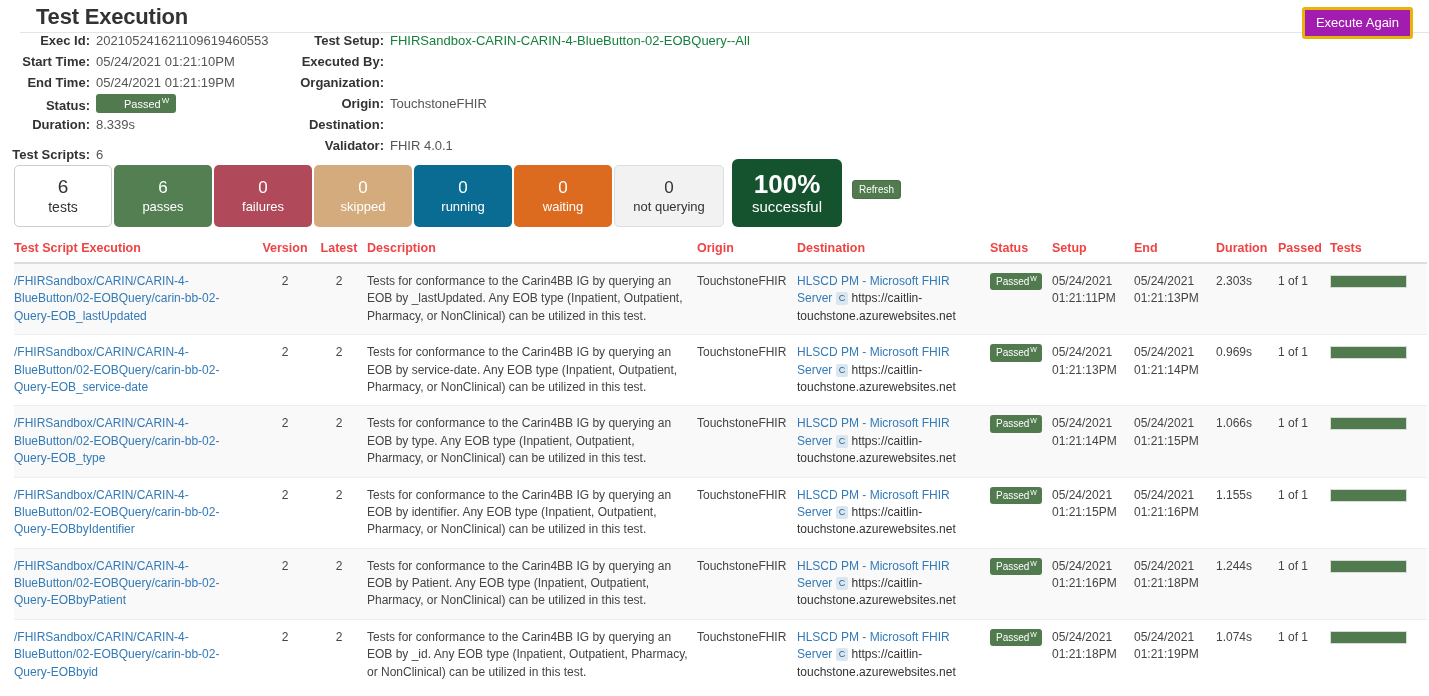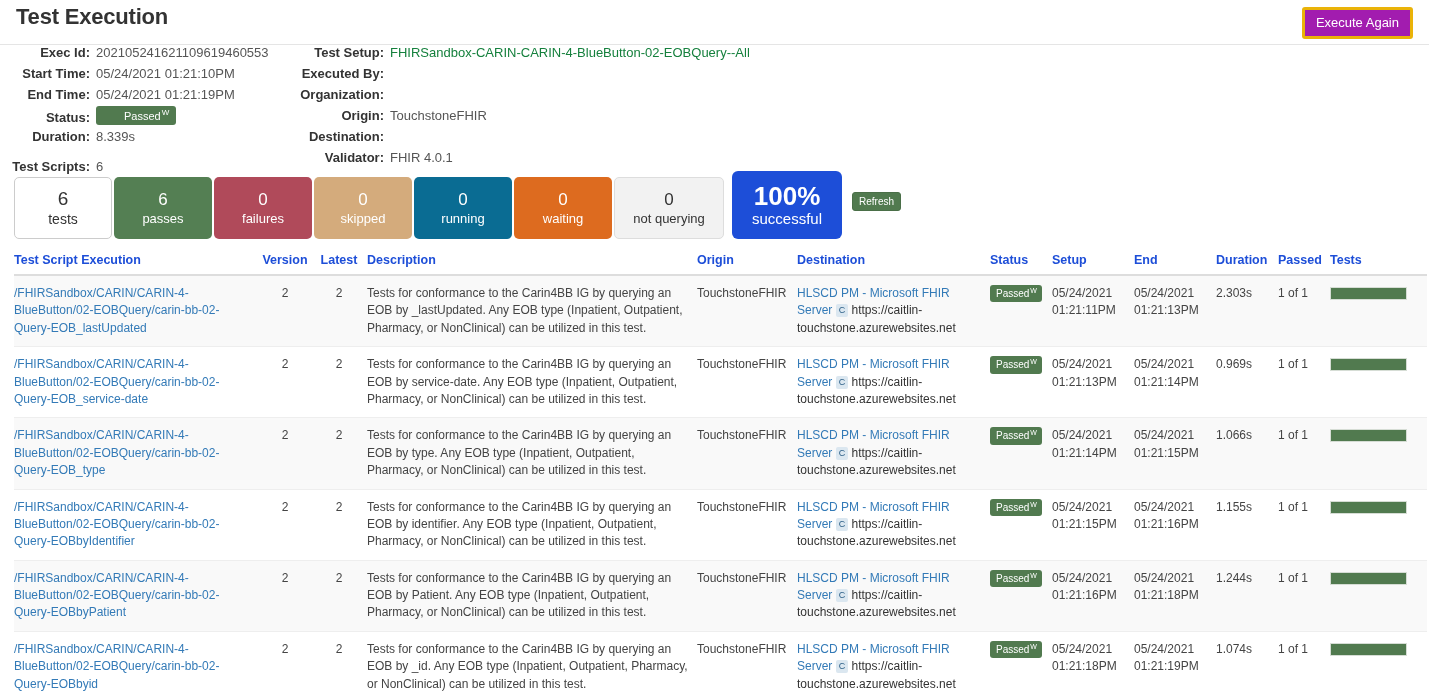--- a/index.html
+++ b/index.html
@@ -9,23 +9,24 @@
     background: #ffffff;
     font-family: "Liberation Sans", sans-serif;
     color: #333333;
     overflow: hidden;
   }
   .page { position: relative; width: 1429px; height: 696px; }
 
   
   .page-header {
     position: relative;
-    height: 45px;
+    height: 33px;
     border-bottom: 1px solid #e5e5e5;
     padding: 0 16px;
+    margin-left: 20px;
   }
   .page-title {
     position: absolute;
     left: 16px; top: 4px;
     font-size: 22px;
     font-weight: bold;
     color: #333;
     letter-spacing: -0.2px;
   }
   .btn-execute-again {
@@ -159,21 +160,21 @@
     width: 1413px;
     margin-left: 14px;
     border-collapse: collapse;
     font-size: 12px;
     table-layout: fixed;
   }
   .exec-table th {
     text-align: left;
     font-size: 12.5px;
     font-weight: bold;
-    color: #1d4ed8;
+    color: #ef4444;
     padding: 6px 6px 7px 0;
     border-bottom: 2px solid #dddddd;
     vertical-align: bottom;
   }
   .exec-table td {
     padding: 9px 6px 9px 0;
     vertical-align: top;
     border-top: 1px solid #eeeeee;
     color: #444;
     font-size: 12px;
@@ -290,21 +291,21 @@
         <div class="stat-lbl">running</div>
       </div>
       <div class="stat-box colored" style="left: 514px; width: 98px; background: rgb(221, 107, 31);">
         <div class="stat-num">0</div>
         <div class="stat-lbl">waiting</div>
       </div>
       <div class="stat-box notstarted" style="left: 614px; width: 110px;">
         <div class="stat-num">0</div>
         <div class="stat-lbl">not querying</div>
       </div>
-      <div class="pct-box" style="left: 732px; width: 110px; background: #1d4ed8;">
+      <div class="pct-box" style="left: 732px; width: 110px; background: #14532d;">
         <div class="pct-num">100%</div>
         <div class="pct-lbl">successful</div>
       </div>
       <button class="btn-refresh" style="left: 852px;">Refresh</button>
     </div>
 
   <table class="exec-table">
     <thead>
       <tr>
         <th class="c-script">Test Script Execution</th>

